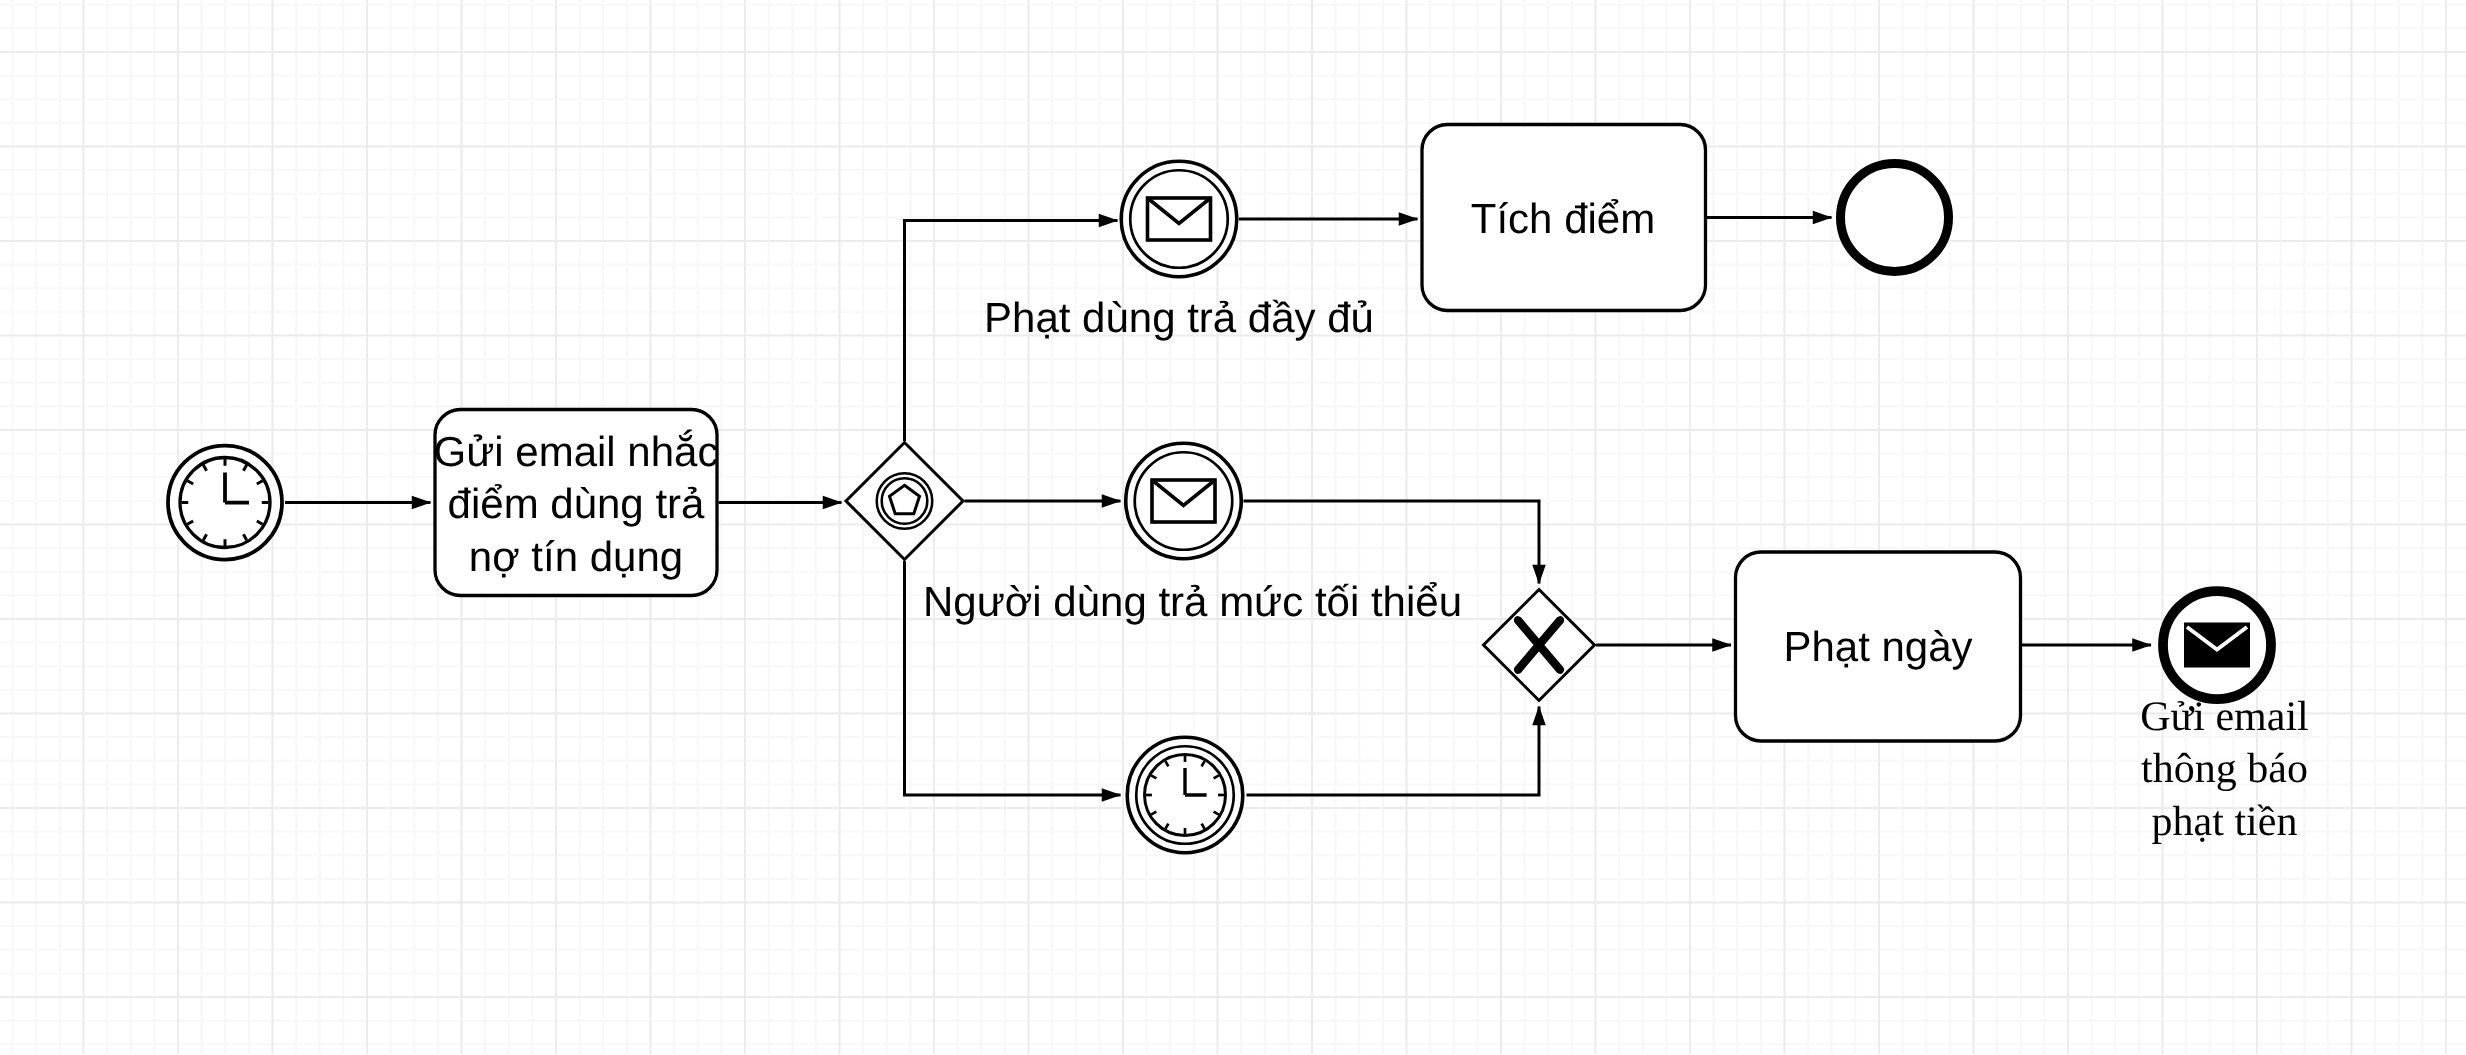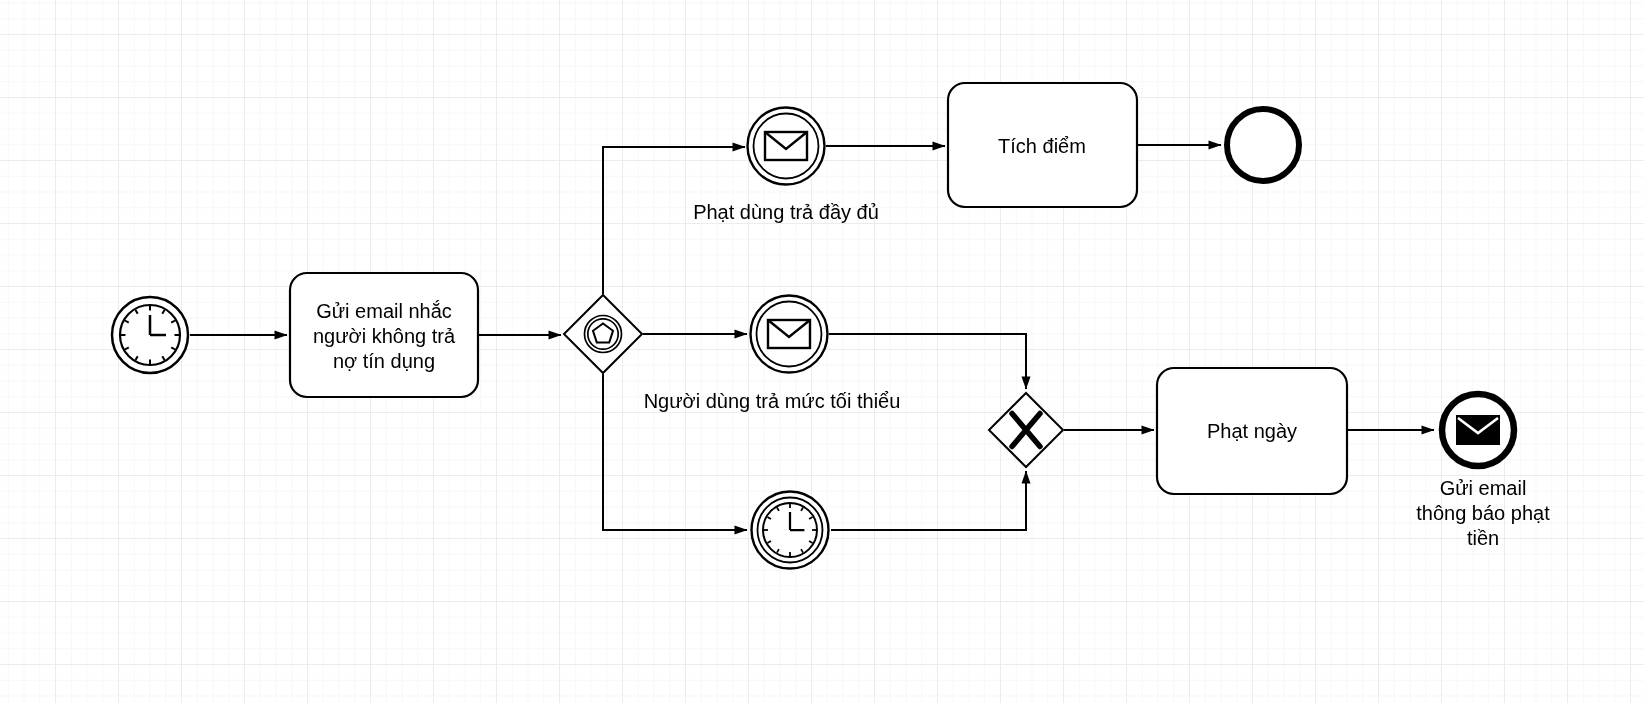--- a/index.html
+++ b/index.html
@@ -28,21 +28,21 @@
     left: 0; top: 0;
     width: 1644px;
     height: 703px;
   }
   .shape { fill: #ffffff; stroke: #000000; }
   .edge  { fill: none; stroke: #000000; stroke-width: 2; }
   .lbl {
     position: absolute;
     transform: translate(-50%, -50%);
     color: #000000;
-    font-size: 20px;
+    font-size: 28px;
     line-height: 1.25;
     text-align: center;
     white-space: pre-line;
   }
   .nw { white-space: nowrap; }
 </style>
 </head>
 <body>
 
 <div class="canvas">
@@ -137,28 +137,28 @@
       <circle r="36" class="shape" stroke-width="6.5"></circle>
       <g>
         <rect x="-22" y="-15" width="44" height="30" fill="#000000"></rect>
         <path d="M-20,-12 L0,3 L20,-12" fill="none" stroke="#ffffff" stroke-width="2.6"></path>
       </g>
     </g>
   </svg>
 
 
   <div class="lbl" style="left:384px; top:336px;">Gửi email nhắc
-người không trả
+điểm dùng trả
 nợ tín dụng</div>
 
   <div class="lbl nw" style="left:786px; top:212px;">Phạt dùng trả đầy đủ</div>
 
   <div class="lbl nw" style="left:1042px; top:146px;">Tích điểm</div>
 
-  <div class="lbl nw" style="left:772px; top:401px;">Người dùng trả mức tối thiểu</div>
+  <div class="lbl nw" style="left:795px; top:401px;">Người dùng trả mức tối thiểu</div>
 
 
   <div class="lbl nw" style="left:1252px; top:431px;">Phạt ngày</div>
 
-  <div class="lbl" style="left:1483px; top:513px;">Gửi email
+  <div class="lbl" style="left:1483px; top:513px;font-family:Liberation Serif, serif;">Gửi email
 thông báo phạt tiền</div>
 
 </div>
 
 </body></html>

